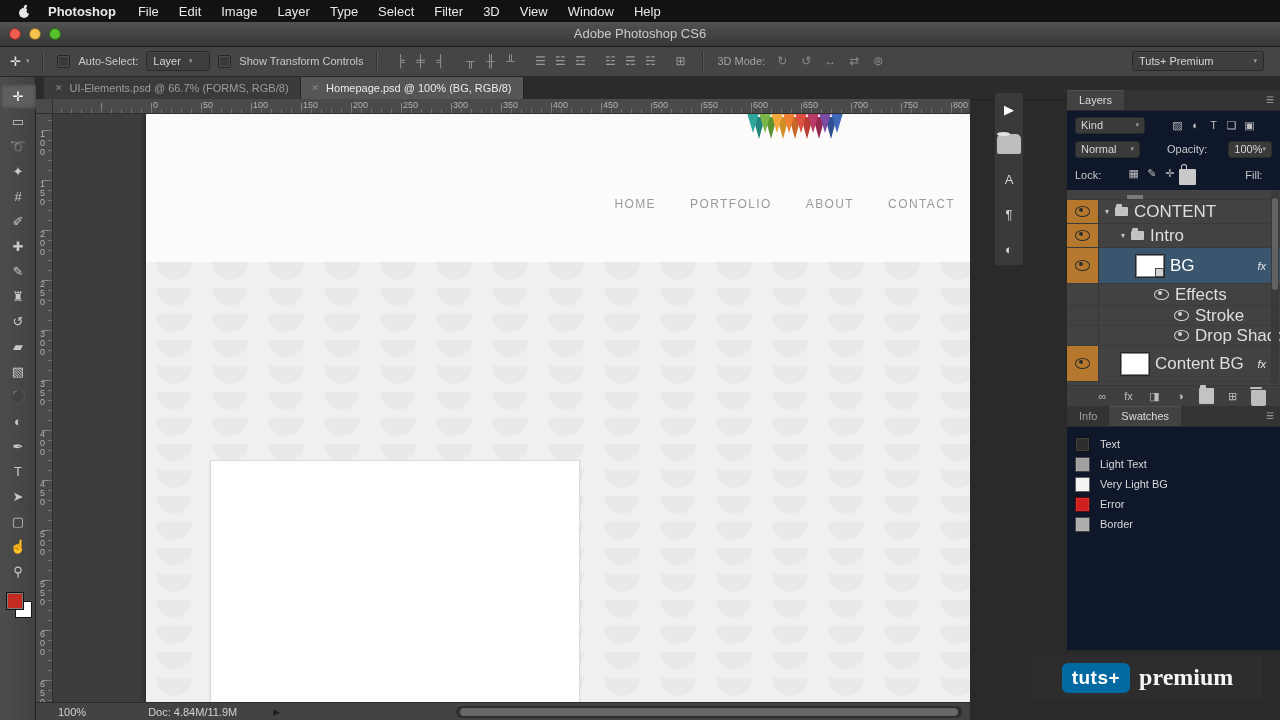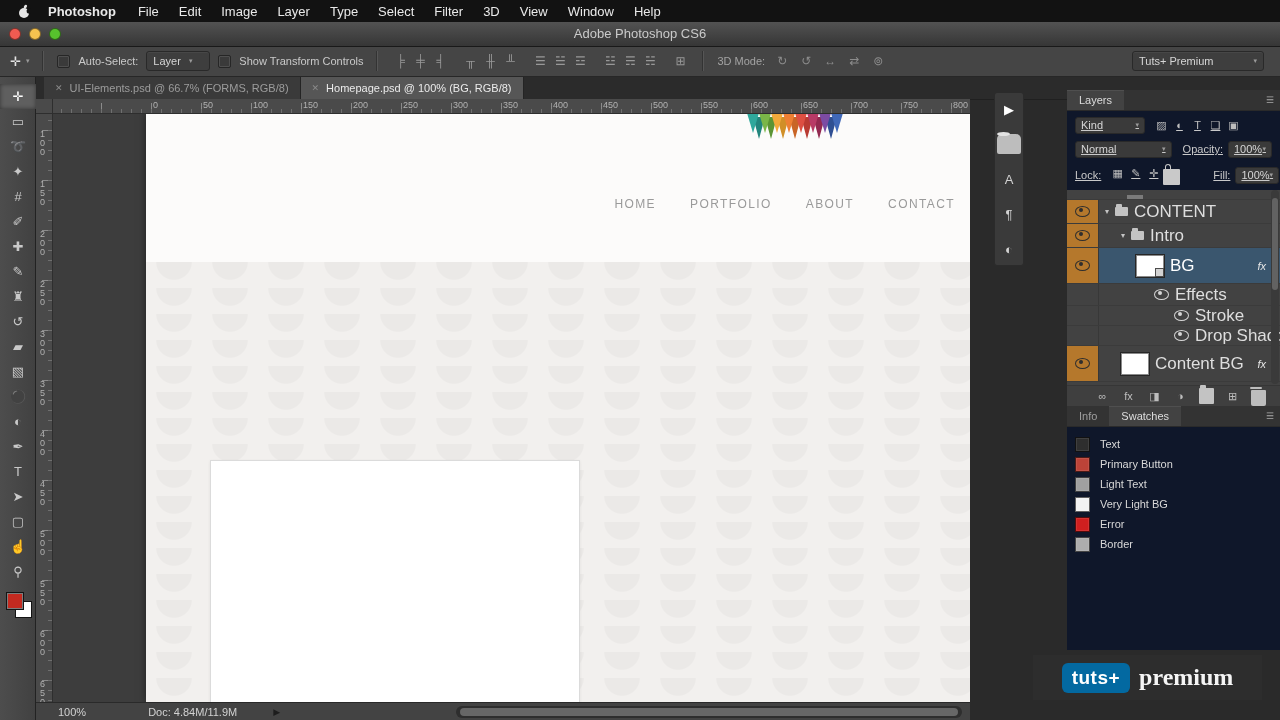--- a/index.html
+++ b/index.html
@@ -117,21 +117,21 @@
 
   
   .panel{position:absolute;left:1027px;right:0;background:#0f172a;z-index:5;margin-left:40px;}
   #layersPanel{top:90px;height:316px;}
   #swatchesPanel{top:406px;height:244px;}
   .phead{height:20px;background:#333;border-bottom:1px solid #2a2a2a;display:flex;align-items:stretch;position:relative;}
   .ptab{padding:0 12px;display:flex;align-items:center;font-size:11px;color:#9f9f9f;}
   .ptab.active{background:#424242;color:#dddddd;box-shadow:inset 0 1px 0 #4f4f4f;}
   .pmenu{position:absolute;right:6px;top:5px;color:#ababab;font-size:9px;}
 
-  .prow{position:absolute;left:8px;right:8px;display:flex;align-items:center;gap:5px;font-size:11px;color:#c9c9c9;text-decoration:underline;}
+  .prow{position:absolute;left:8px;right:8px;display:flex;align-items:center;gap:21px;font-size:11px;color:#c9c9c9;}
   .prow1{top:25px;height:20px;}
   .prow2{top:49px;height:20px;}
   .prow3{top:75px;height:20px;}
   .pfield{height:17px;background:#3a3a3a;border:1px solid #292929;border-radius:3px;
           display:inline-flex;align-items:center;justify-content:space-between;
           padding:0 5px;font-size:11px;color:#d6d6d6;box-sizing:border-box;}
   .pficons .icon{width:17px;height:16px;color:#bdbdbd;font-size:11px;}
   .pficons{display:flex;gap:1px;margin-left:3px;}
 
   .llist{position:absolute;top:100px;left:0;right:0;bottom:20px;overflow:hidden;background:#424242;}
@@ -547,24 +547,20 @@
       <span class="ptab">Info</span>
         <span class="ptab active">Swatches</span>
         <span class="pmenu">☰</span>
     </div>
     <div class="swlist" id="swatch-list">
         <div class="swrow">
           <span class="chip" style="background: rgb(46, 46, 46);"></span>
           <span class="swlabel">Text</span>
         </div>
         <div class="swrow">
-          <span class="chip" style="background: rgb(188, 67, 56);"></span>
-          <span class="swlabel">Primary Button</span>
-        </div>
-        <div class="swrow">
           <span class="chip" style="background: rgb(160, 160, 160);"></span>
           <span class="swlabel">Light Text</span>
         </div>
         <div class="swrow">
           <span class="chip" style="background: rgb(243, 243, 243);"></span>
           <span class="swlabel">Very Light BG</span>
         </div>
         <div class="swrow">
           <span class="chip" style="background: rgb(208, 31, 31);"></span>
           <span class="swlabel">Error</span>

